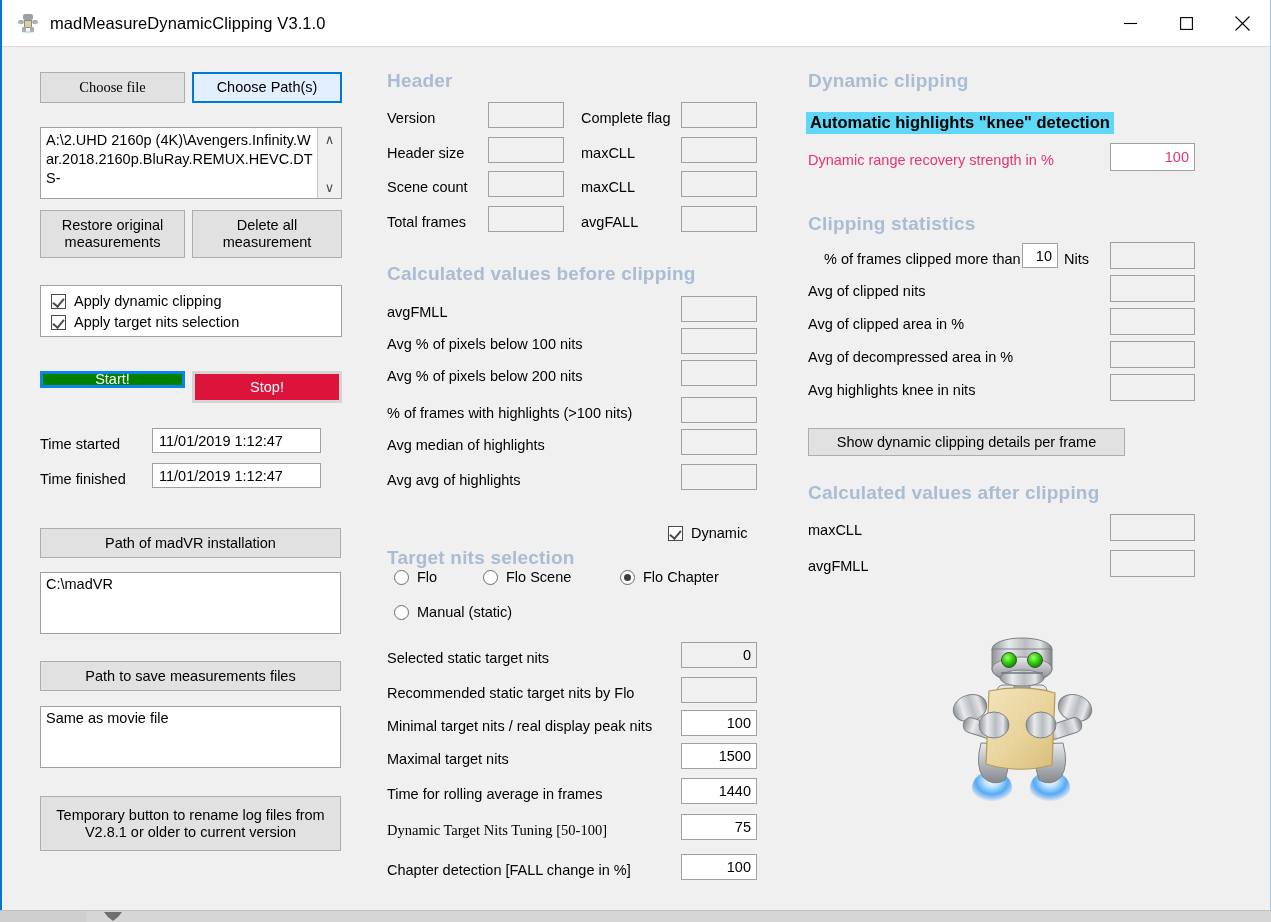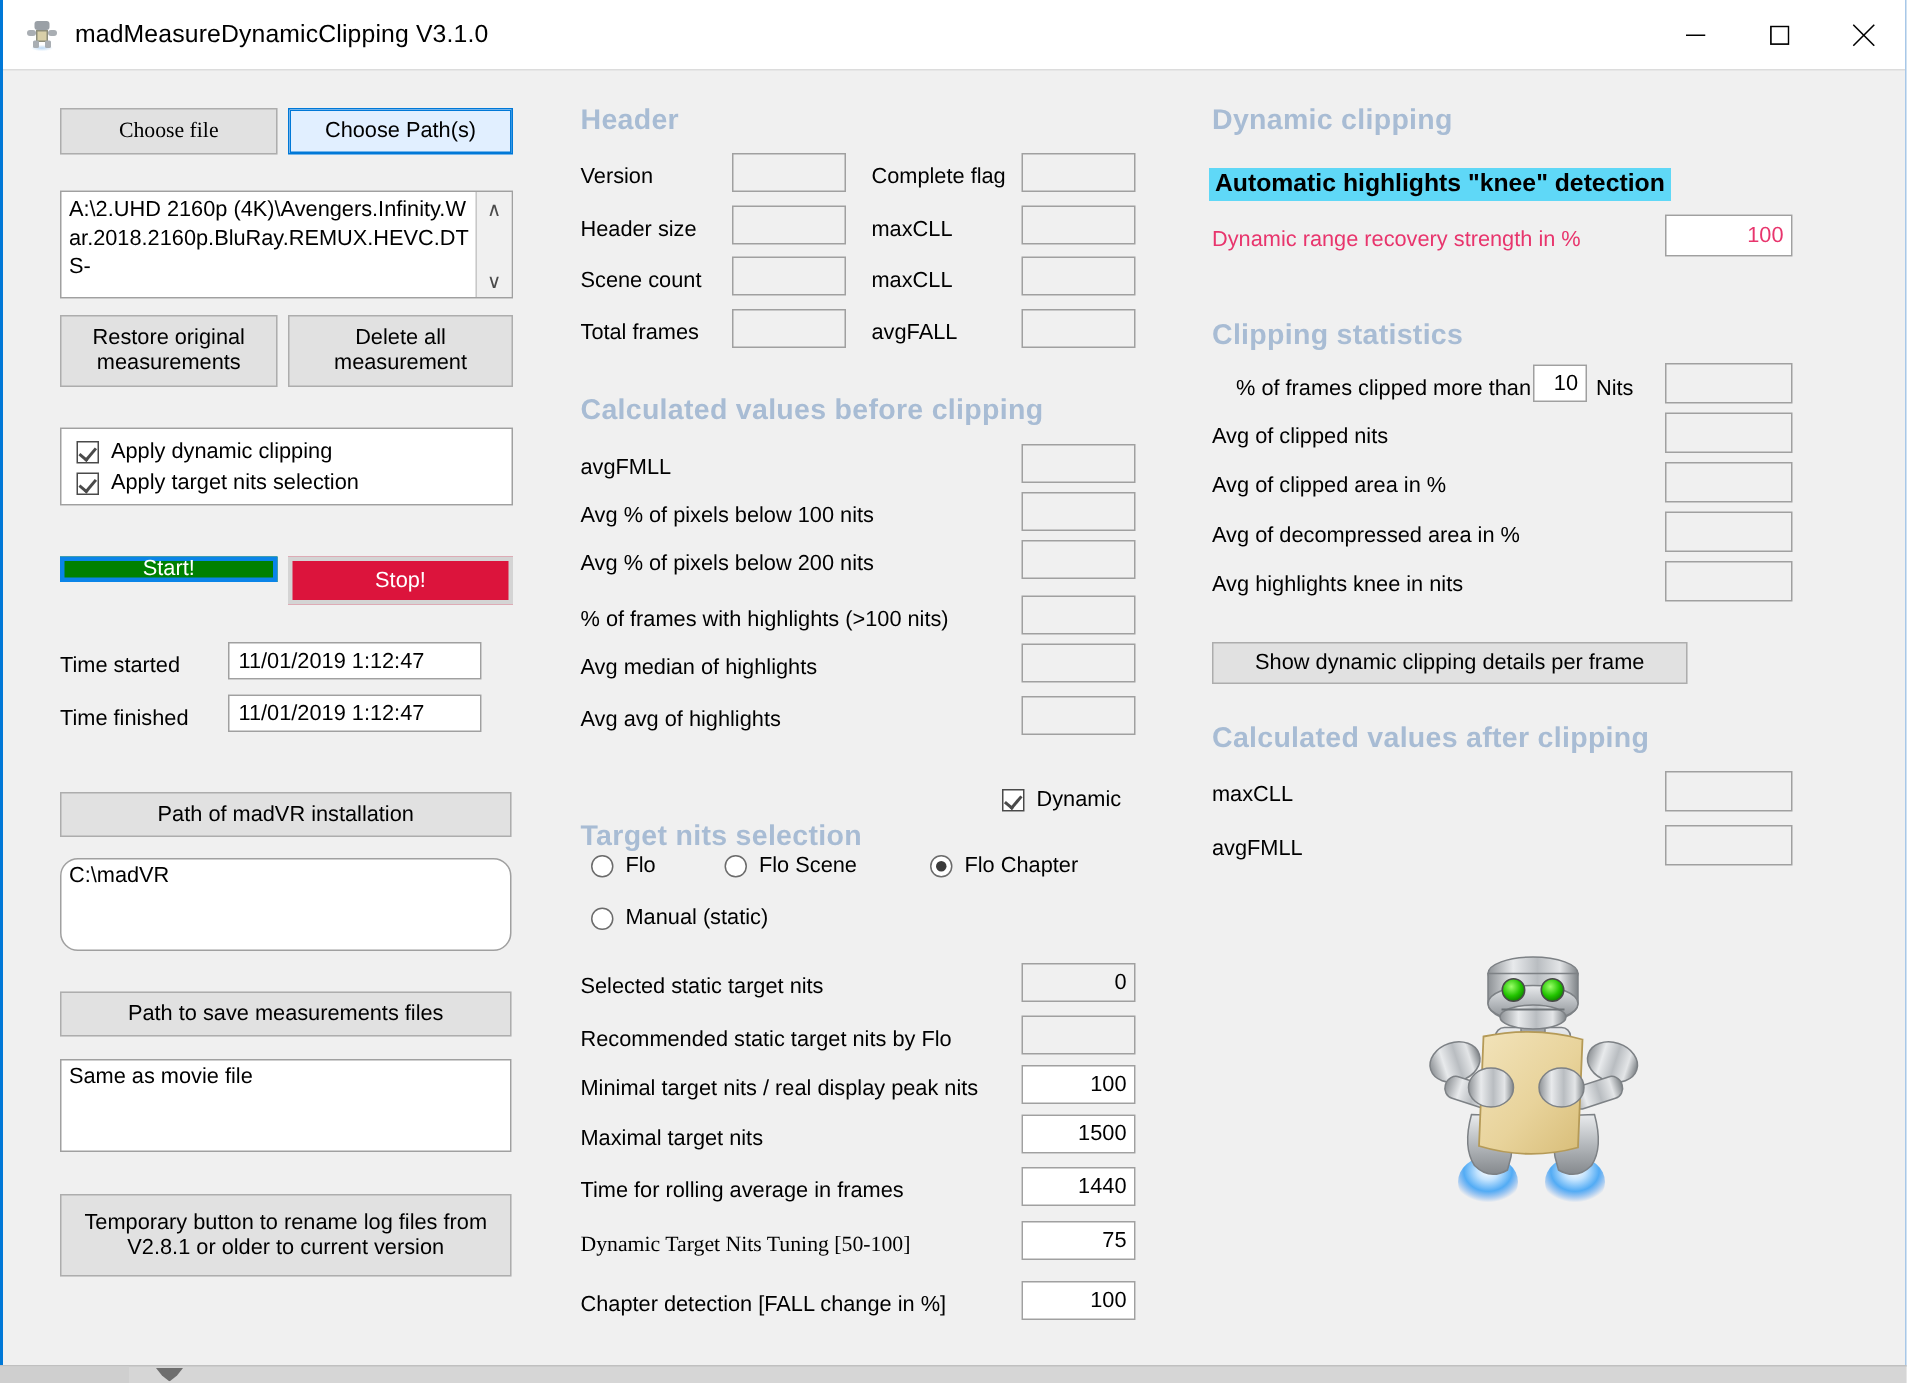--- a/index.html
+++ b/index.html
@@ -218,21 +218,21 @@
 
     <div class="btn focus" style="left:38px;top:324px;width:145px;height:17px;background:#008000;color:#fff;border:3px solid #0a84e8;box-shadow:none;">Start!</div>
     <div class="btn" style="left:190px;top:324px;width:150px;height:32px;background:#dc143c;color:#fff;border:3px solid #d4d4d4;">Stop!</div>
 
     <div class="lbl" style="left:38px;top:390px;">Time started</div>
     <div class="field" style="left:150px;top:381px;width:169px;height:25px;justify-content:flex-start;padding-left:6px;background:#fff;">11/01/2019 1:12:47</div>
     <div class="lbl" style="left:38px;top:425px;">Time finished</div>
     <div class="field" style="left:150px;top:416px;width:169px;height:25px;justify-content:flex-start;padding-left:6px;background:#fff;">11/01/2019 1:12:47</div>
 
     <div class="btn" style="left:38px;top:481px;width:301px;height:30px;">Path of madVR installation</div>
-    <div class="panel" style="left:38px;top:525px;width:301px;height:62px;border-radius:12px;">
+    <div class="panel" style="left:38px;top:525px;width:301px;height:62px;">
       <div style="position:absolute;left:5px;top:3px;font-size:14.5px;color:#000;">C:\madVR</div>
     </div>
 
     <div class="btn" style="left:38px;top:614px;width:301px;height:30px;">Path to save measurements files</div>
     <div class="panel" style="left:38px;top:659px;width:301px;height:62px;">
       <div style="position:absolute;left:5px;top:3px;font-size:14.5px;color:#000;">Same as movie file</div>
     </div>
 
     <div class="btn" style="left:38px;top:749px;width:301px;height:55px;padding:0 8px;">Temporary button to rename log files from V2.8.1 or older to current version</div>
 

